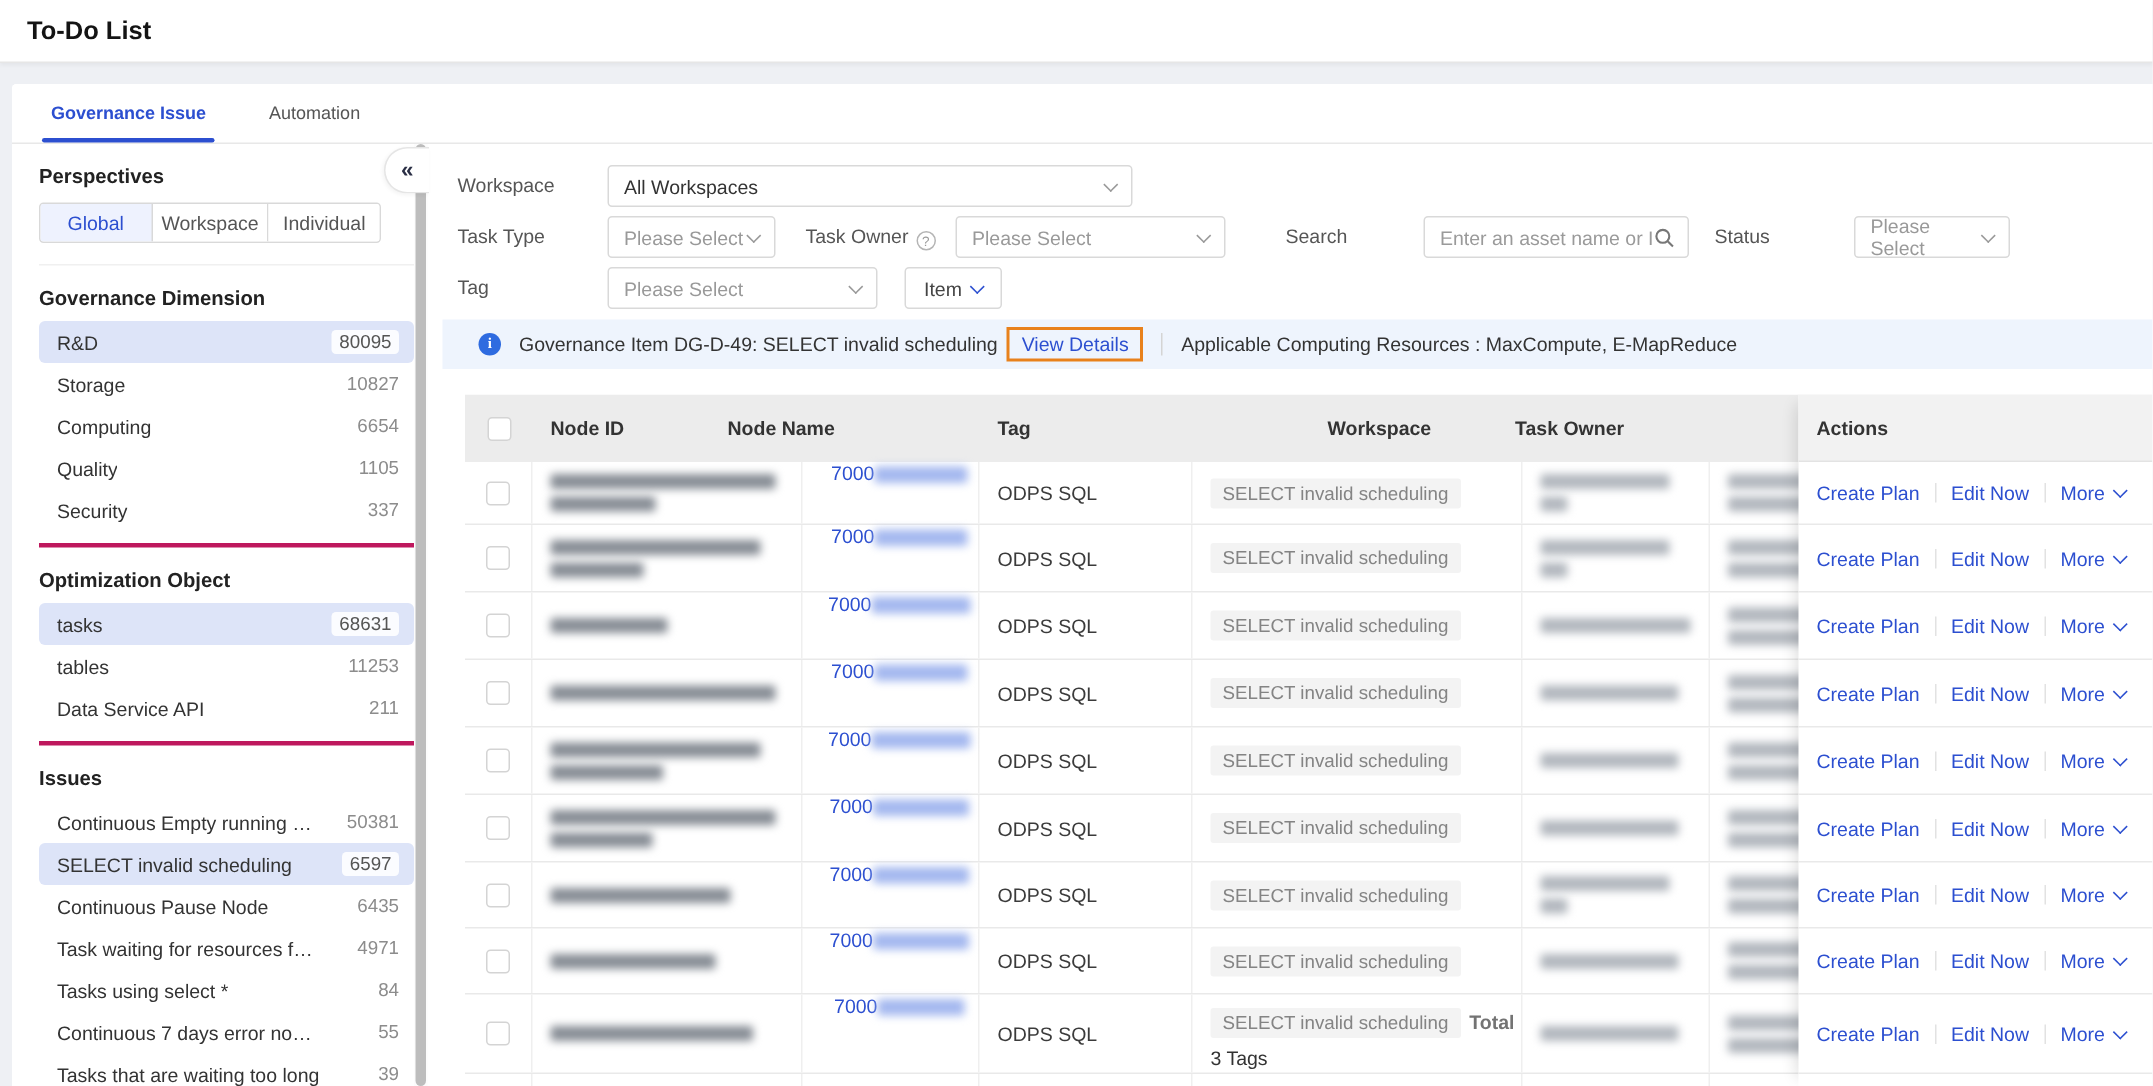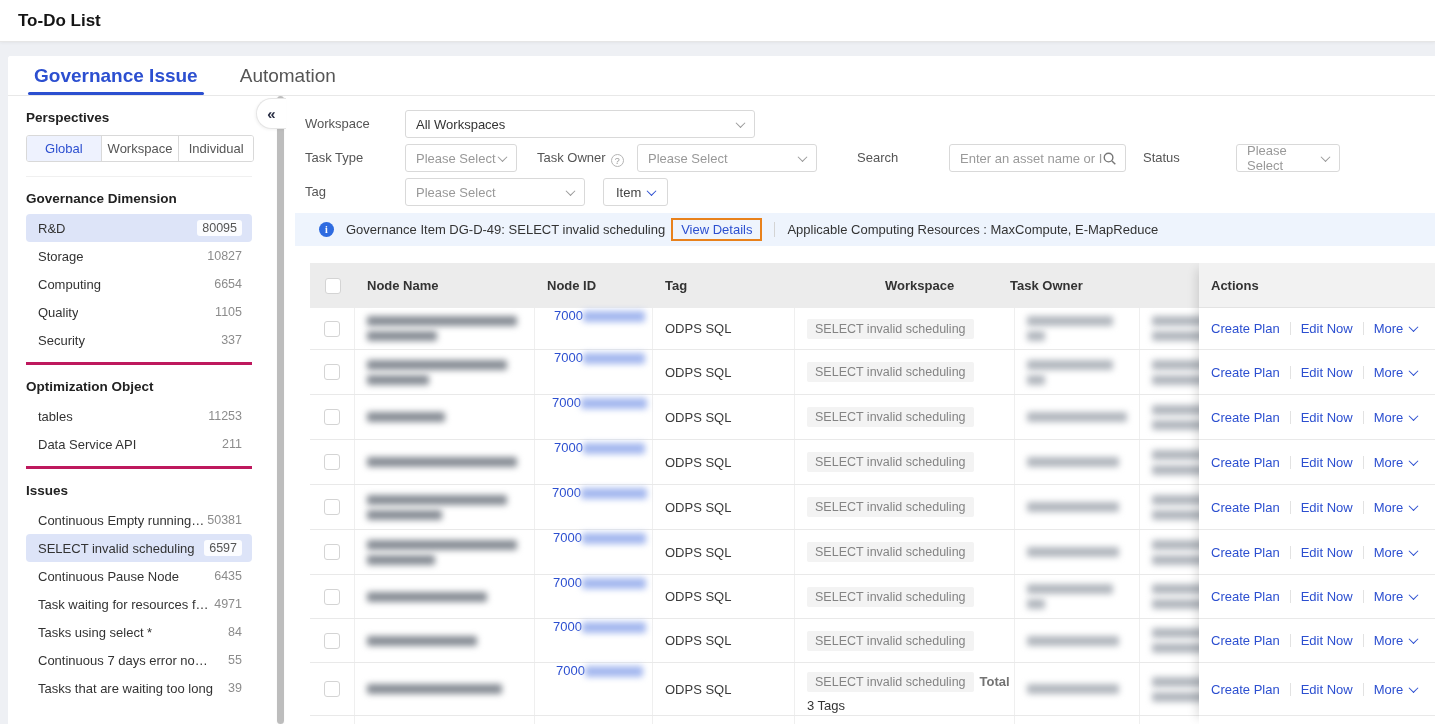--- a/index.html
+++ b/index.html
@@ -6,25 +6,25 @@
     --accent:#2c4fd0; --orange:#e8811c; --banner-bg:#eef4fd; --selected-bg:#dde4f8;
     --header-bg:#ececec; --row-border:#e9e9e9; --label:#555; --text:#3b3b3b;
   }
   *{box-sizing:border-box;margin:0;padding:0;font-family:"Liberation Sans","DejaVu Sans",sans-serif;}
   html,body{width:1435px;height:724px;overflow:hidden;background:#eef0f4;font-size:13px;color:var(--text);}
   .topbar{position:absolute;left:0;top:0;width:1435px;height:42px;background:#fff;border-bottom:1px solid #e6e6e6;box-shadow:0 1px 3px rgba(0,0,0,.05);z-index:20;display:flex;align-items:center;padding-left:18px;}
   .title{font-size:17px;font-weight:bold;color:#141414;}
   .card{position:absolute;left:8px;top:56px;right:0;bottom:0;background:#fff;border-radius:3px 0 0 0;overflow:hidden;}
   
   .tabs{position:absolute;left:0;top:0;right:0;height:40px;border-bottom:1px solid #e8e8e8;padding-left:26px;display:flex;gap:42px;background:#fff;z-index:6;}
-  .tab{position:relative;line-height:39px;font-size:19px;color:#555;cursor:pointer;}
+  .tab{position:relative;line-height:39px;font-size:12px;color:#555;cursor:pointer;}
   .tab.active{color:var(--accent);font-weight:bold;}
   .tab.active::after{content:"";position:absolute;left:-6px;right:-6px;bottom:0;height:3px;background:var(--accent);border-radius:2px;}
   
-  .sidebar{position:absolute;left:0;top:40px;bottom:0;width:268px;padding:12px 24px 0 18px;overflow:hidden;background:#fff;}
+  .sidebar{position:absolute;left:0;top:40px;bottom:0;width:268px;padding:12px 0 0 18px;overflow:hidden;background:#fff;}
   .persp-title{font-weight:bold;color:#222;font-size:13.5px;margin:2px 0 10px;}
   .seg{display:flex;width:228px;border:1px solid #d9d9d9;border-radius:3px;overflow:hidden;}
   .seg-opt{flex:1;text-align:center;line-height:25px;color:#555;border-right:1px solid #d9d9d9;cursor:pointer;background:#fff;white-space:nowrap;padding:0 6px;}
   .seg-opt:last-child{border-right:none;}
   .seg-opt.sel{background:#eef2fe;color:var(--accent);}
   .persp-block{padding-bottom:14px;border-bottom:1px solid #f0f0f0;}
   .side-section{padding-top:10px;}
   .side-section.bordered{border-bottom:3px solid #be185d;padding-bottom:8px;}
   .side-title{font-weight:bold;color:#222;font-size:13.5px;margin:4px 0 8px;}
   .side-item{display:flex;align-items:center;justify-content:space-between;height:28px;padding:0 10px 0 12px;border-radius:4px;cursor:pointer;color:#333;}
@@ -132,20 +132,24 @@
             <span class="si-label">Quality</span>
             <span class="si-count">1105</span>
           </div>
           <div class="side-item">
             <span class="si-label">Security</span>
             <span class="si-count">337</span>
           </div>
         </div>
         <div class="side-section bordered">
           <div class="side-title">Optimization Object</div>
+          <div class="side-item sel">
+            <span class="si-label">tasks</span>
+            <span class="si-count">68631</span>
+          </div>
           <div class="side-item">
             <span class="si-label">tables</span>
             <span class="si-count">11253</span>
           </div>
           <div class="side-item">
             <span class="si-label">Data Service API</span>
             <span class="si-count">211</span>
           </div>
         </div>
         <div class="side-section">
@@ -242,22 +246,22 @@
       <span class="vd-box"><a class="vd-link">View Details</a></span>
       <span class="bdiv"></span>
       <span class="banner-res">Applicable Computing Resources :  MaxCompute, E-MapReduce</span>
     </div>
 
     <div class="table-wrap">
       <div class="thead">
         <div class="cell c0">
             <div class="cb"></div>
           </div>
+        <div class="cell c2">Node ID</div>
         <div class="cell c1">Node Name</div>
-        <div class="cell c2">Node ID</div>
         <div class="cell c4">Tag</div>
         <div class="cell c5">Workspace</div>
         <div class="cell c6">Task Owner</div>
       </div>
       <div>
           <div class="trow">
             <div class="cell c0">
               <div class="cb"></div>
             </div>
             <div class="cell c1">

